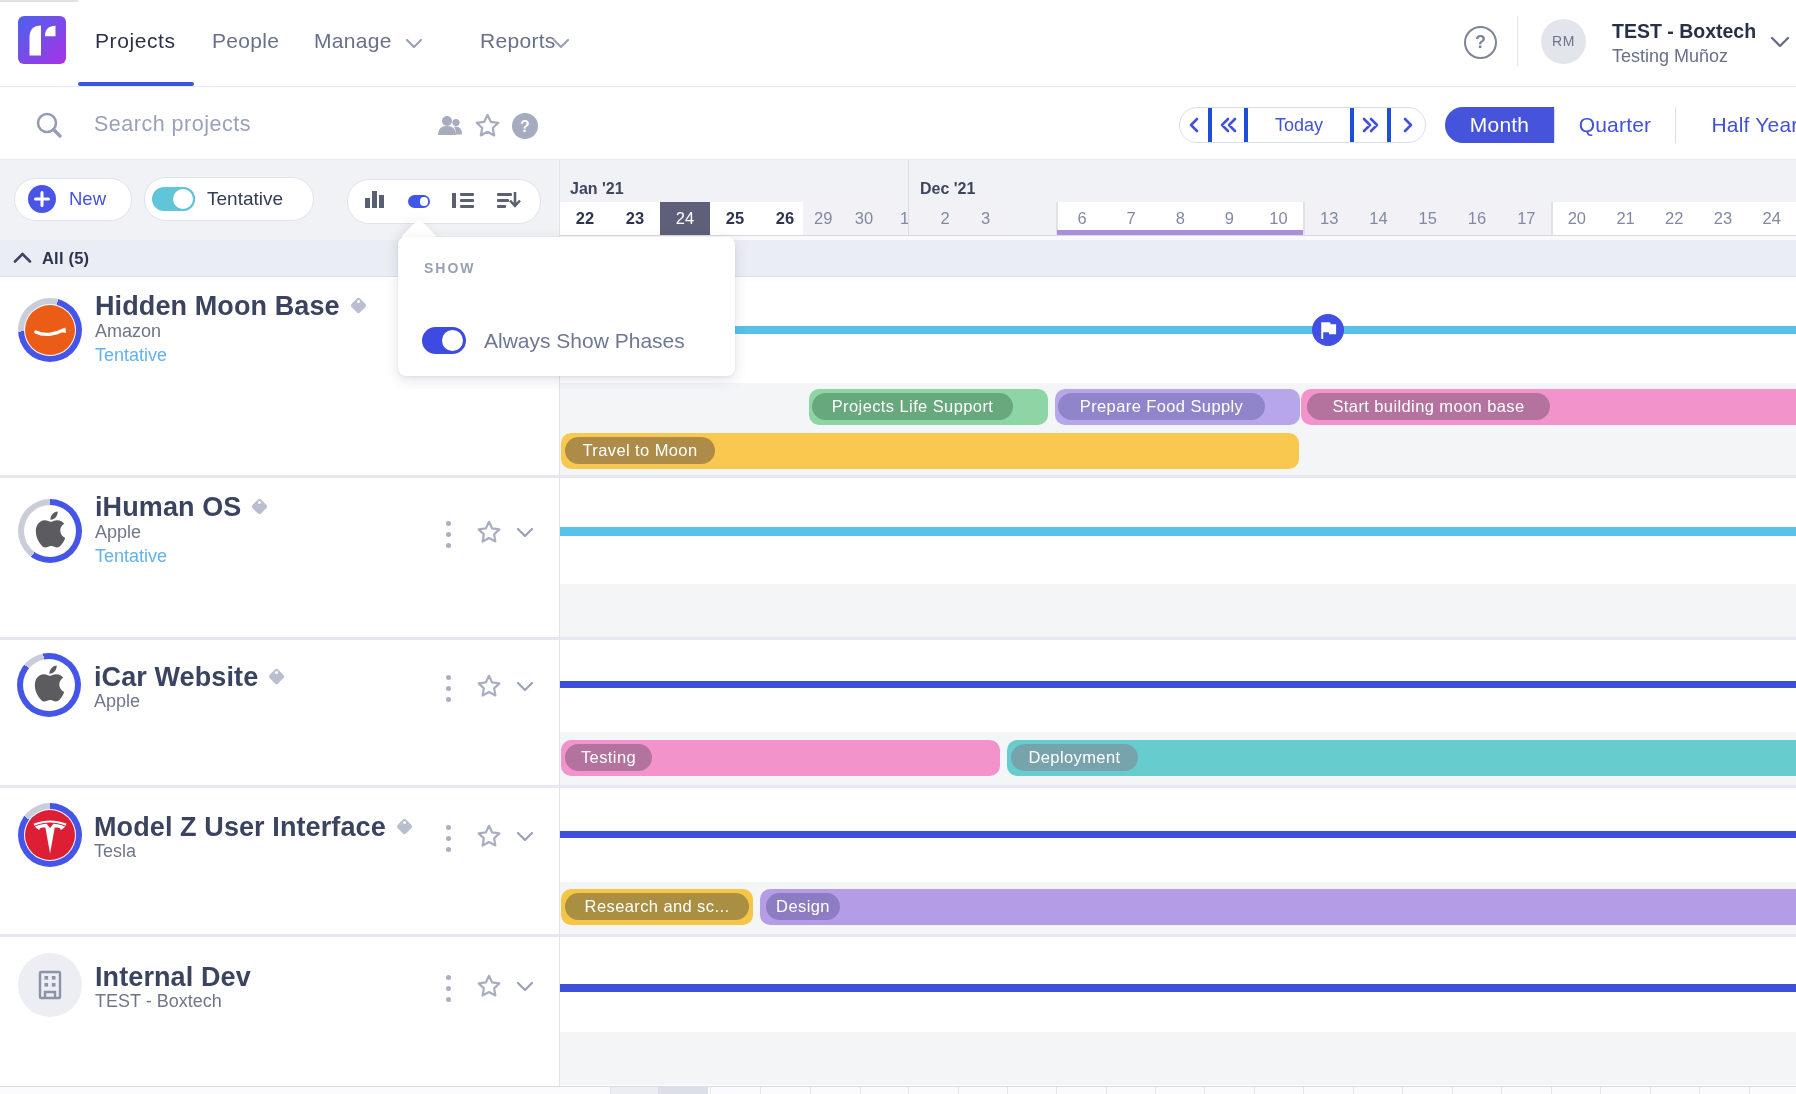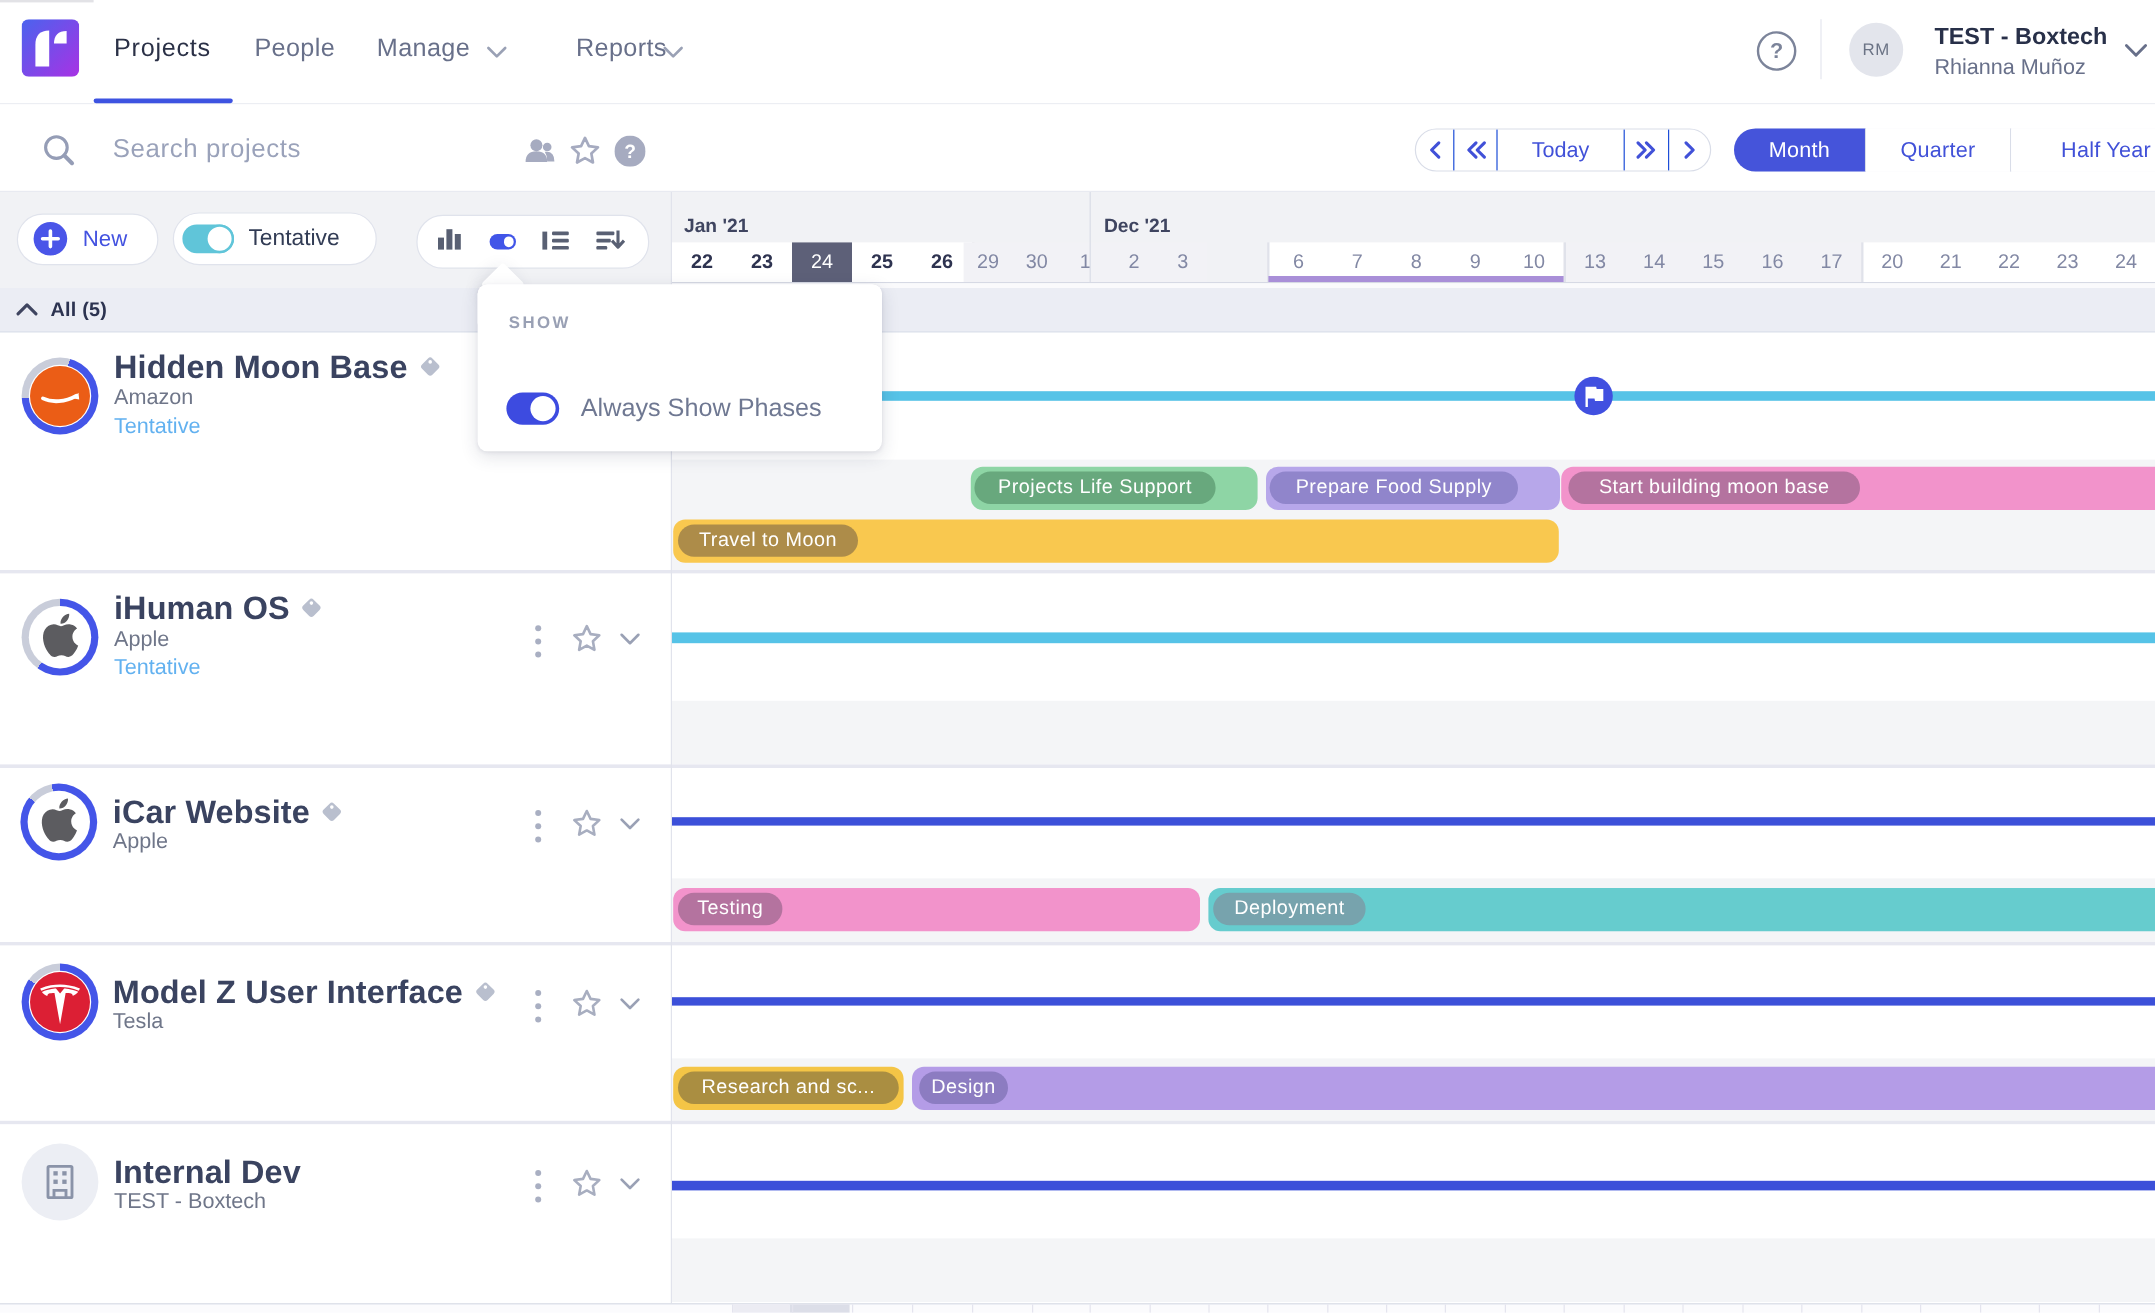--- a/index.html
+++ b/index.html
@@ -14,24 +14,24 @@
 #helpcirc{left:1464px;top:26px;width:33px;height:33px;border:2px solid #7c849a;border-radius:50%;color:#7c849a;font-size:18px;font-weight:600;text-align:center;line-height:29px;}
 #topdiv{left:1517px;top:16px;width:1px;height:50px;background:#e5e7ee;}
 #avatar{left:1541px;top:19px;width:45px;height:45px;border-radius:50%;background:#e3e5ec;color:#6b7385;font-size:14px;text-align:center;line-height:45px;font-weight:500;letter-spacing:.5px;}
 #acctname{left:1612px;top:20px;font-size:19.5px;font-weight:700;color:#283049;}
 #acctuser{left:1612px;top:46px;font-size:18px;color:#68708a;}
 
 #searchrow{left:0;top:87px;width:1796px;height:73px;background:#fff;border-bottom:1px solid #e8eaf1;}
 #searchtxt{left:94px;top:112px;font-size:21.5px;color:#9aa2ba;letter-spacing:0.5px;}
 .pillgroup{height:36px;border:1px solid #d9dde8;border-radius:18px;background:#fff;display:flex;align-items:center;}
 #pager{left:1179px;top:107px;width:247px;}
-#pager .seg{height:100%;display:flex;align-items:center;justify-content:center;border-right:1px solid #1d4ed8;}
+#pager .seg{height:100%;display:flex;align-items:center;justify-content:center;border-right:4px solid #1d4ed8;}
 #pager .seg:last-child{border-right:none;}
 #segctl{left:1445px;top:107px;width:420px;height:36px;display:flex;border:1px solid #d9dde8;border-left:none;border-radius:18px 0 0 18px;}
-#segctl .sg{height:36px;display:flex;align-items:center;justify-content:center;font-size:18px;color:#4151d8;background:#fff;border-right:1px solid #d9dde8;margin-top:-1px;letter-spacing:0.2px;}
+#segctl .sg{height:36px;display:flex;align-items:center;justify-content:center;font-size:21px;color:#4151d8;background:#fff;border-right:1px solid #d9dde8;margin-top:-1px;letter-spacing:0.2px;}
 #segctl #month{background:#4554da;color:#fff;border-radius:18px 0 0 18px;}
 
 #hdrstrip{left:0;top:160px;width:1796px;height:80px;background:#f1f2f5;}
 .pill2{position:absolute;background:#fff;border:1px solid #e0e3ec;border-radius:22px;}
 #newbtn{left:14px;top:178px;width:118px;height:43px;}
 #newplus{left:28px;top:185px;width:28px;height:28px;border-radius:50%;background:#4a55e8;}
 #newtxt{left:69px;top:188px;font-size:18.5px;color:#4352e0;font-weight:500;}
 #tentpill{left:144px;top:177px;width:170px;height:44px;}
 #tenttog{left:152px;top:187px;width:43px;height:24px;border-radius:12px;background:#60c5d9;}
 #tenttog i{position:absolute;right:0px;top:0px;width:24px;height:24px;border-radius:50%;background:#fff;border:2px solid #60c5d9;}
@@ -109,21 +109,21 @@
     <path class="chev" d="M3 2 L10 9 L17 2"></path>
   </svg>
 <div class="abs navlink" style="left:480px;">Reports</div>
 <svg class="abs" style="left:551px;top:38px;" width="20" height="12">
     <path class="chev" d="M3 2 L10 9 L17 2"></path>
   </svg>
 <div class="abs" id="helpcirc">?</div>
 <div class="abs" id="topdiv"></div>
 <div class="abs" id="avatar">RM</div>
 <div class="abs" id="acctname">TEST - Boxtech</div>
-<div class="abs" id="acctuser">Rhianna Muñoz</div>
+<div class="abs" id="acctuser">Testing Muñoz</div>
 <svg class="abs" style="left:1768px;top:35px;" width="24" height="14">
     <path class="chev" style="stroke:#68708a;stroke-width:2.4" d="M4 3 L12 11 L20 3"></path>
   </svg>
 
 <div class="abs" id="searchrow"></div>
 <svg class="abs" style="left:34px;top:109px;" width="32" height="32" viewBox="0 0 32 32">
     <circle cx="13" cy="14" r="9" fill="none" stroke="#959db6" stroke-width="2.6"></circle>
     <path d="M19.5 20.5 L26 27" stroke="#959db6" stroke-width="3.4" stroke-linecap="round"></path>
   </svg>
 <div class="abs" id="searchtxt">Search projects</div>

